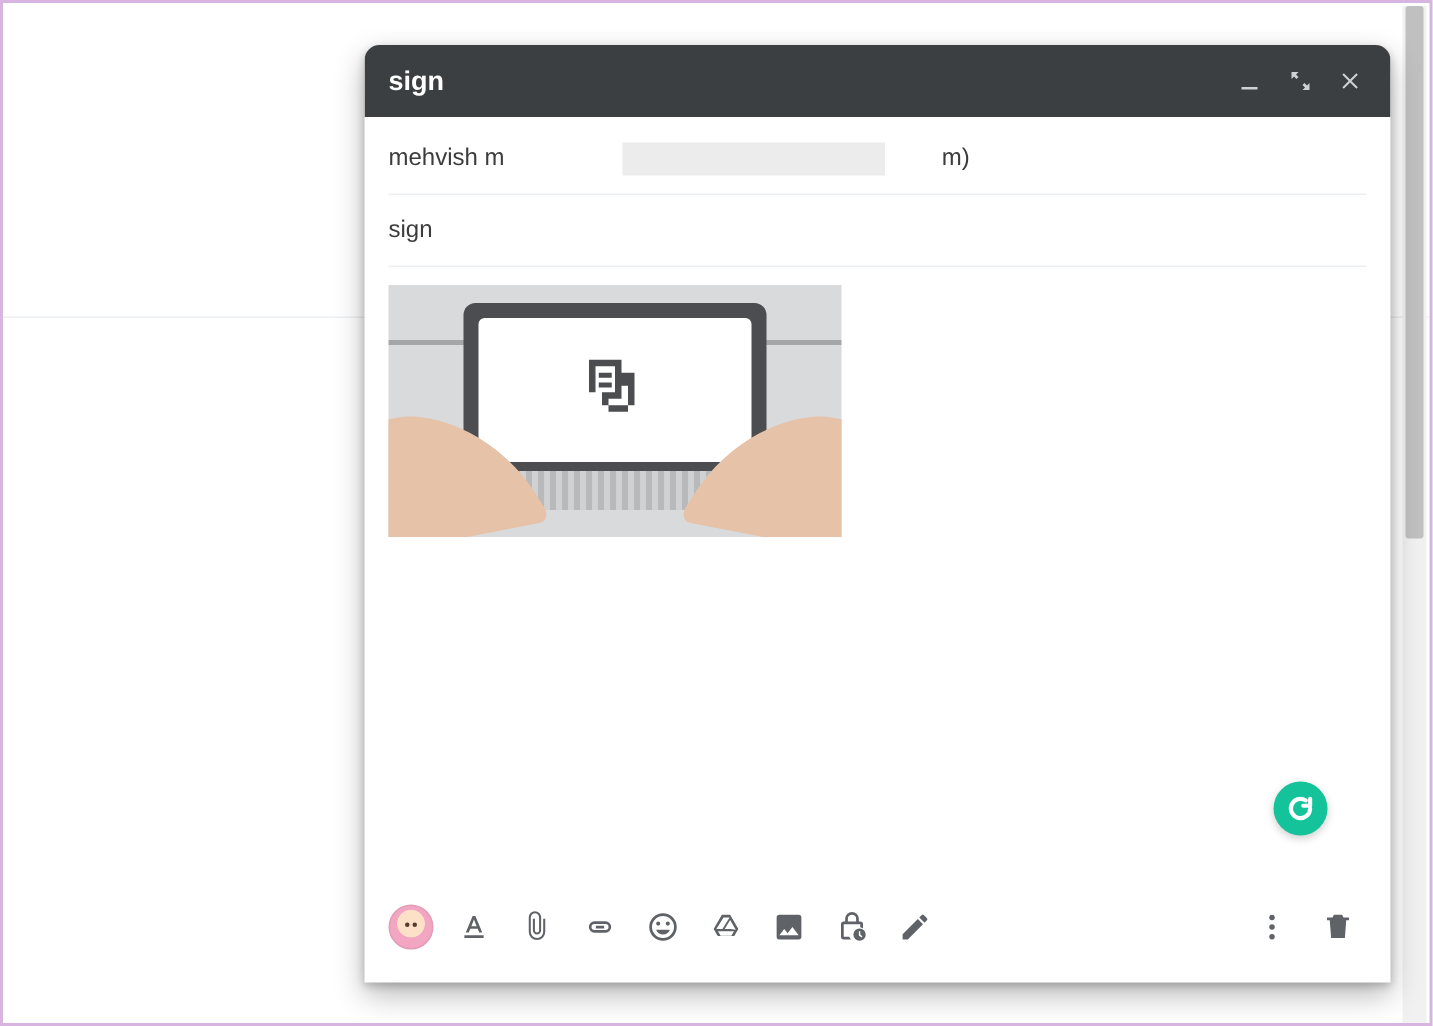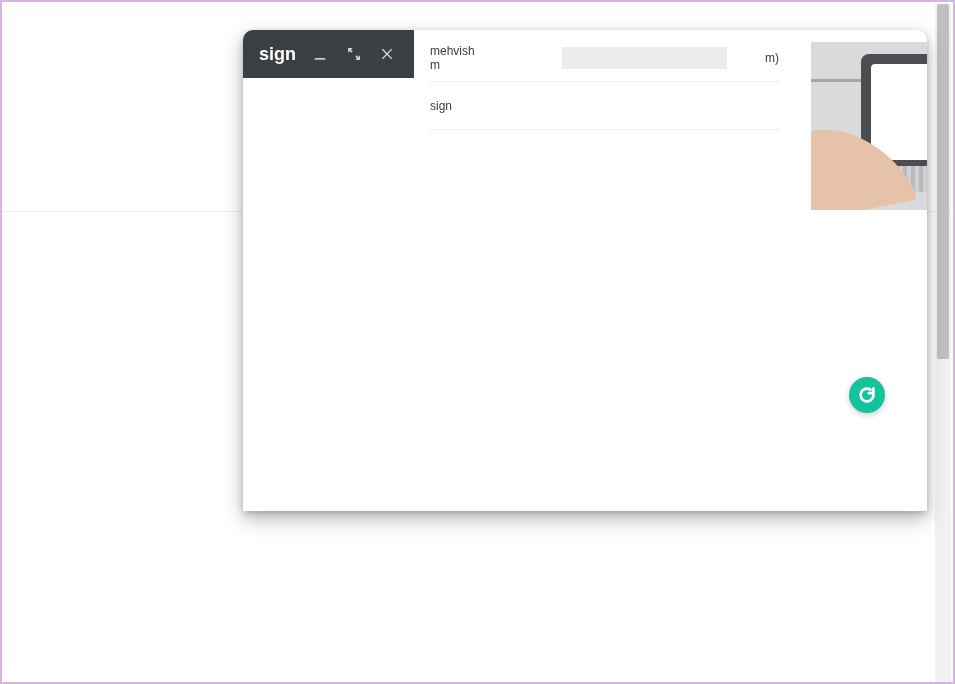--- a/index.html
+++ b/index.html
@@ -33,25 +33,26 @@
     width: 12px;
     height: 355px;
     background: #c0c0c0;
     border-radius: 2px;
   }
   .compose {
     position: absolute;
     left: 241px;
     top: 28px;
     width: 684px;
-    height: 481px;
+    height: 625px;
     background: #fff;
     box-shadow: 0 8px 20px rgba(0,0,0,.28), 0 2px 6px rgba(0,0,0,.2);
     border-radius: 10px 10px 0 0;
     display: flex;
+    flex-direction: column;
     overflow: hidden;
   }
   .compose-header {
     background: #3c3f41;
     color: #fff;
     height: 48px;
     display: flex;
     align-items: center;
     padding: 0 16px;
   }
@@ -67,21 +68,21 @@
     color: #cfd2d4;
     cursor: pointer;
   }
   .hdr-icn svg { width: 16px; height: 16px; fill: currentColor; }
   .fields { padding: 4px 16px 0 16px; }
   .field-row {
     display: flex;
     align-items: center;
     height: 48px;
     border-bottom: 1px solid #eceff1;
-    font-size: 12px;
+    font-size: 16px;
     color: #3c3c3c;
     gap: 36px;
   }
   .redacted {
     display: inline-block;
     width: 175px; height: 22px;
     background: #ececec;
     vertical-align: middle;
     margin: 0 2px;
   }

